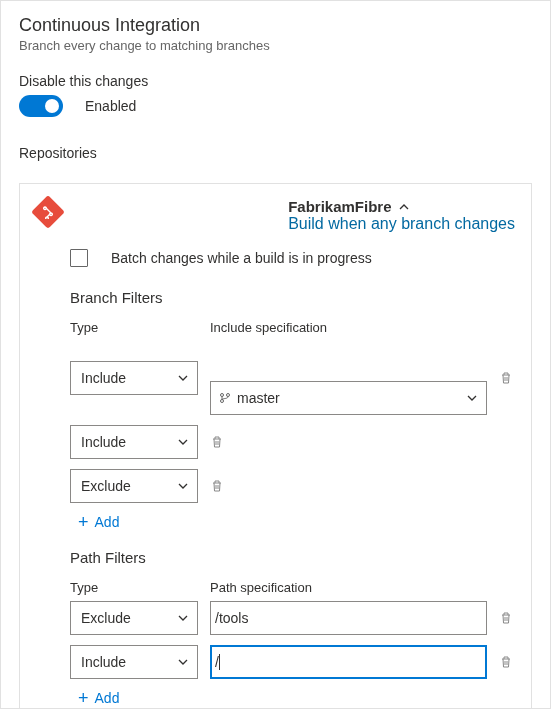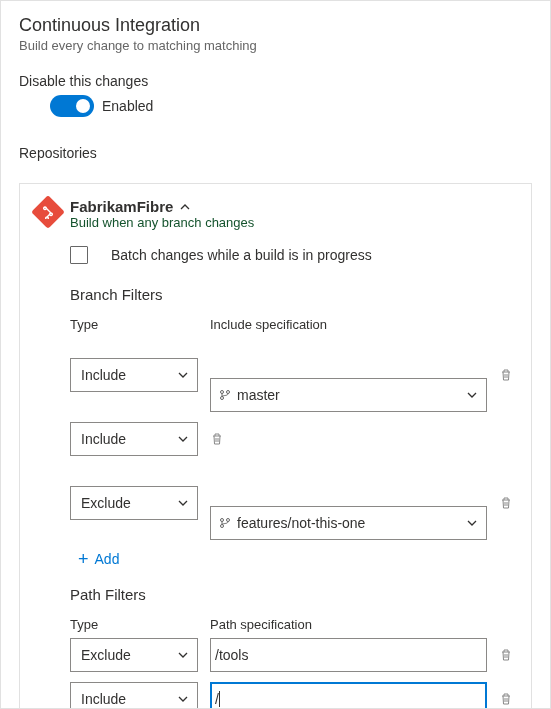--- a/index.html
+++ b/index.html
@@ -9,42 +9,42 @@
     color: #323130;
     background: #fff;
     width: 551px;
     height: 709px;
     border: 1px solid #e1e1e1;
     padding: 14px 18px;
   }
   .title { font-size: 18px; font-weight: 400; margin-bottom: 2px; }
   .subtitle { font-size: 13px; color: #666; margin-bottom: 20px; }
   .label { font-size: 14px; color: #323130; margin-bottom: 6px; }
-  .toggle-row { display: flex; align-items: center; gap: 8px; margin-bottom: 28px; margin-left: 31px; }
+  .toggle-row { display: flex; align-items: center; gap: 22px; margin-bottom: 28px; }
   .toggle {
     width: 44px; height: 22px; background: #0078d4; border-radius: 11px;
     position: relative; cursor: pointer;
   }
   .toggle::after {
     content: ""; position: absolute; width: 14px; height: 14px;
     background: #fff; border-radius: 50%; top: 4px; right: 4px;
   }
   .section-label { font-size: 14px; color: #323130; margin-bottom: 22px; }
   .repo-panel { border: 1px solid #e1e1e1; border-top: 1px solid #e1e1e1; padding: 14px 16px 18px 16px; }
-  .repo-header { display: flex; align-items: flex-start; gap: 10px; margin-bottom: 2px; cursor: pointer; }
+  .repo-header { display: flex; align-items: flex-start; margin-bottom: 2px; cursor: pointer; justify-content: space-between; }
   .repo-icon {
     width: 24px; height: 24px; background: #e74c3c; transform: rotate(45deg);
     border-radius: 3px; display: flex; align-items: center; justify-content: center;
     flex-shrink: 0; margin-top: 2px;
   }
   .repo-icon svg { transform: rotate(-45deg); }
   .repo-body { padding-left: 34px; }
   .repo-name-row { display: flex; align-items: center; gap: 6px; }
   .repo-name { font-size: 15px; font-weight: 600; color: #323130; }
-  .repo-desc { font-size: 13px; color: #14532d; margin-bottom: 14px; }
+  .repo-desc { font-size: 16px; color: #0369a1; margin-bottom: 14px; }
   .checkbox-row { display: flex; align-items: center; gap: 23px; margin-bottom: 22px; cursor: pointer; }
   .checkbox { width: 18px; height: 18px; border: 1px solid #666; border-radius: 1px; }
   .filters-title { font-size: 15px; font-weight: 400;  margin-bottom: 14px; }
   .filter-cols { display: flex; gap: 12px; margin-bottom: 6px; }
   .col-type { width: 128px; font-size: 13px; color: #323130; }
   .col-spec { flex: 1; font-size: 13px; color: #323130; }
   .filter-row { display: flex; align-items: center; gap: 12px; margin-bottom: 10px; }
   .select {
     width: 128px; height: 34px; border: 1px solid #8a8886; padding: 0 28px 0 10px;
     display: flex; align-items: center; position: relative; background: #fff; cursor: pointer;
@@ -66,21 +66,21 @@
   .cursor { display:inline-block; width:1px; height:16px; background:#323130; vertical-align:middle; }
   .trash { width: 16px; flex-shrink: 0; color: #666; cursor: pointer; }
   .add-row { display: flex; align-items: center; gap: 6px; color: #0078d4; cursor: pointer; margin: 8px 0 18px 8px; font-size: 14px; }
   .add-row .plus { font-size: 18px; font-weight: 300; line-height: 1; }
   svg { display: block; }
 </style>
 </head>
 <body>
 
 <div class="title">Continuous Integration</div>
-<div class="subtitle">Build every change to matching matching</div>
+<div class="subtitle">Branch every change to matching branches</div>
 
 <div class="label">Disable this changes</div>
 <div class="toggle-row">
   <div class="toggle"></div>
   <span>Enabled</span>
 </div>
 
 <div class="section-label">Repositories</div>
 
 <div class="repo-panel">
@@ -167,36 +167,20 @@
 
     <div class="filter-row">
       <div class="select">
         <span>Exclude</span>
         <span class="chev">
             <svg width="12" height="12" viewBox="0 0 12 12">
               <path d="M2 4 L6 8 L10 4" stroke="#323130" stroke-width="1.3" fill="none"></path>
             </svg>
           </span>
       </div>
-      <div class="branch-box">
-        <span>
-            <svg width="12" height="12" viewBox="0 0 12 12">
-              <circle cx="3" cy="3" r="1.5" stroke="#666" fill="none"></circle>
-              <circle cx="9" cy="3" r="1.5" stroke="#666" fill="none"></circle>
-              <circle cx="3" cy="9" r="1.5" stroke="#666" fill="none"></circle>
-              <path d="M3 4.5 L3 7.5 M9 4.5 C9 7 5 6 3 7.5" stroke="#666" fill="none"></path>
-            </svg>
-          </span>
-        <span>features/not-this-one</span>
-        <span class="chev">
-            <svg width="12" height="12" viewBox="0 0 12 12">
-              <path d="M2 4 L6 8 L10 4" stroke="#323130" stroke-width="1.3" fill="none"></path>
-            </svg>
-          </span>
-      </div>
       <div class="trash">
           <svg width="14" height="14" viewBox="0 0 14 14">
             <path d="M3 4 L11 4 M5 4 L5 2 L9 2 L9 4 M4 4 L4.5 12 L9.5 12 L10 4 M6 6 L6 10 M8 6 L8 10" stroke="#888" stroke-width="1" fill="none"></path>
           </svg>
         </div>
     </div>
 
     <div class="add-row">
       <span class="plus">+</span>
       <span>Add</span>

